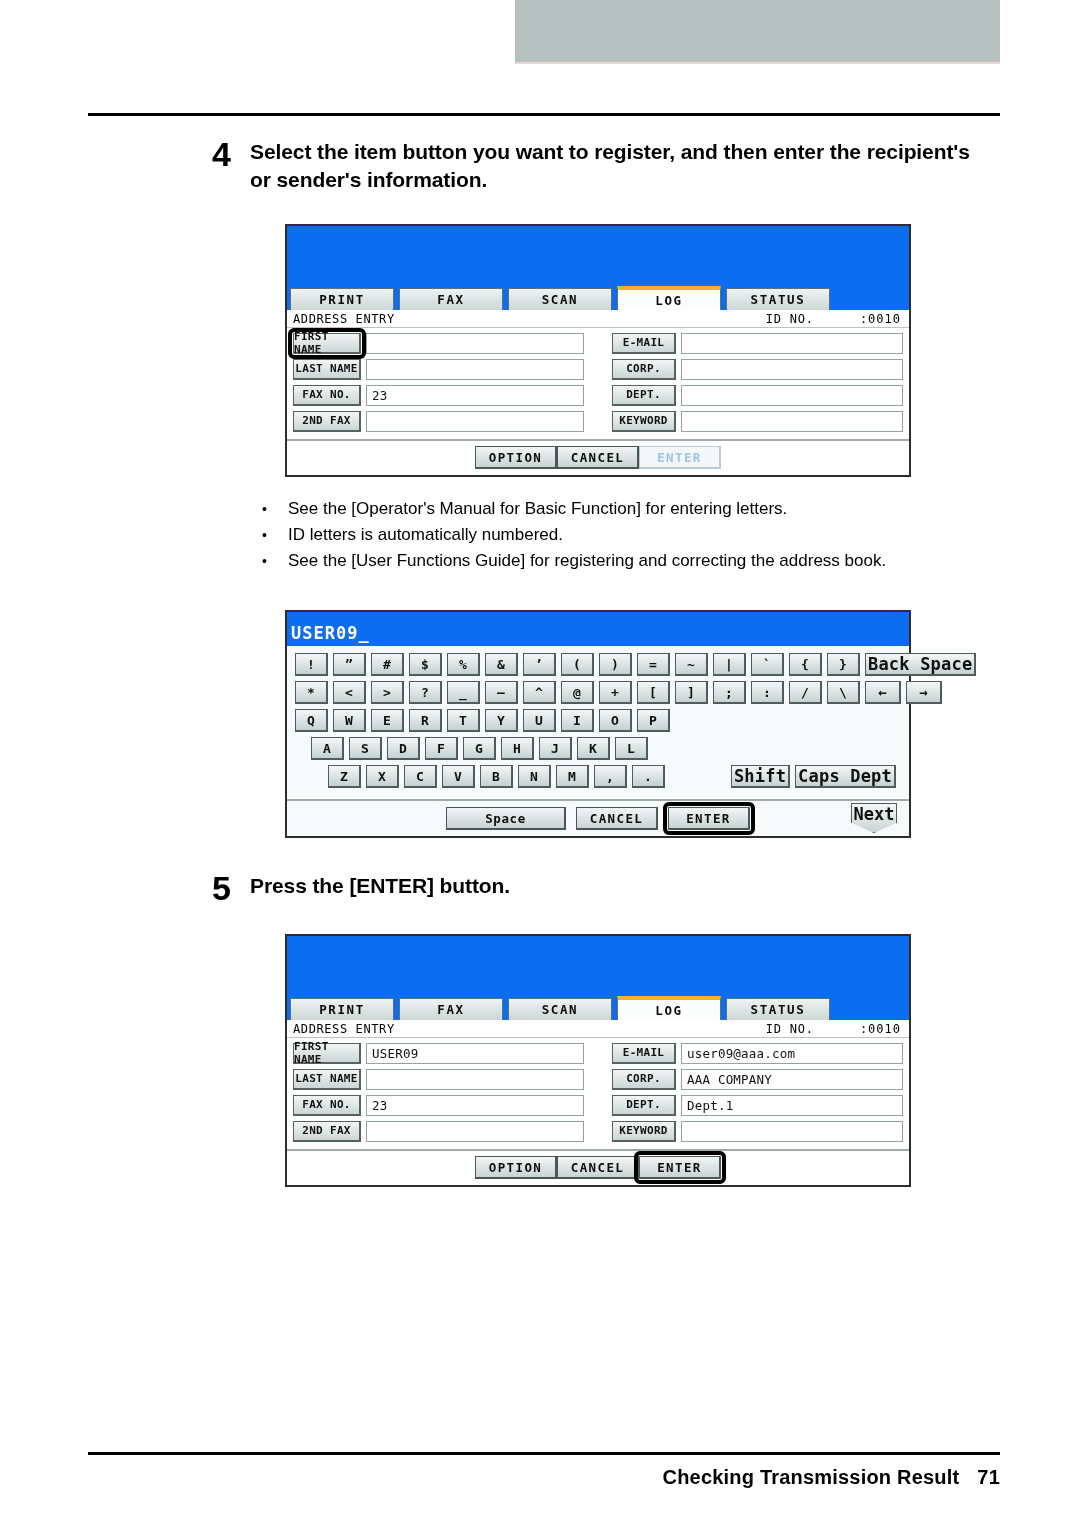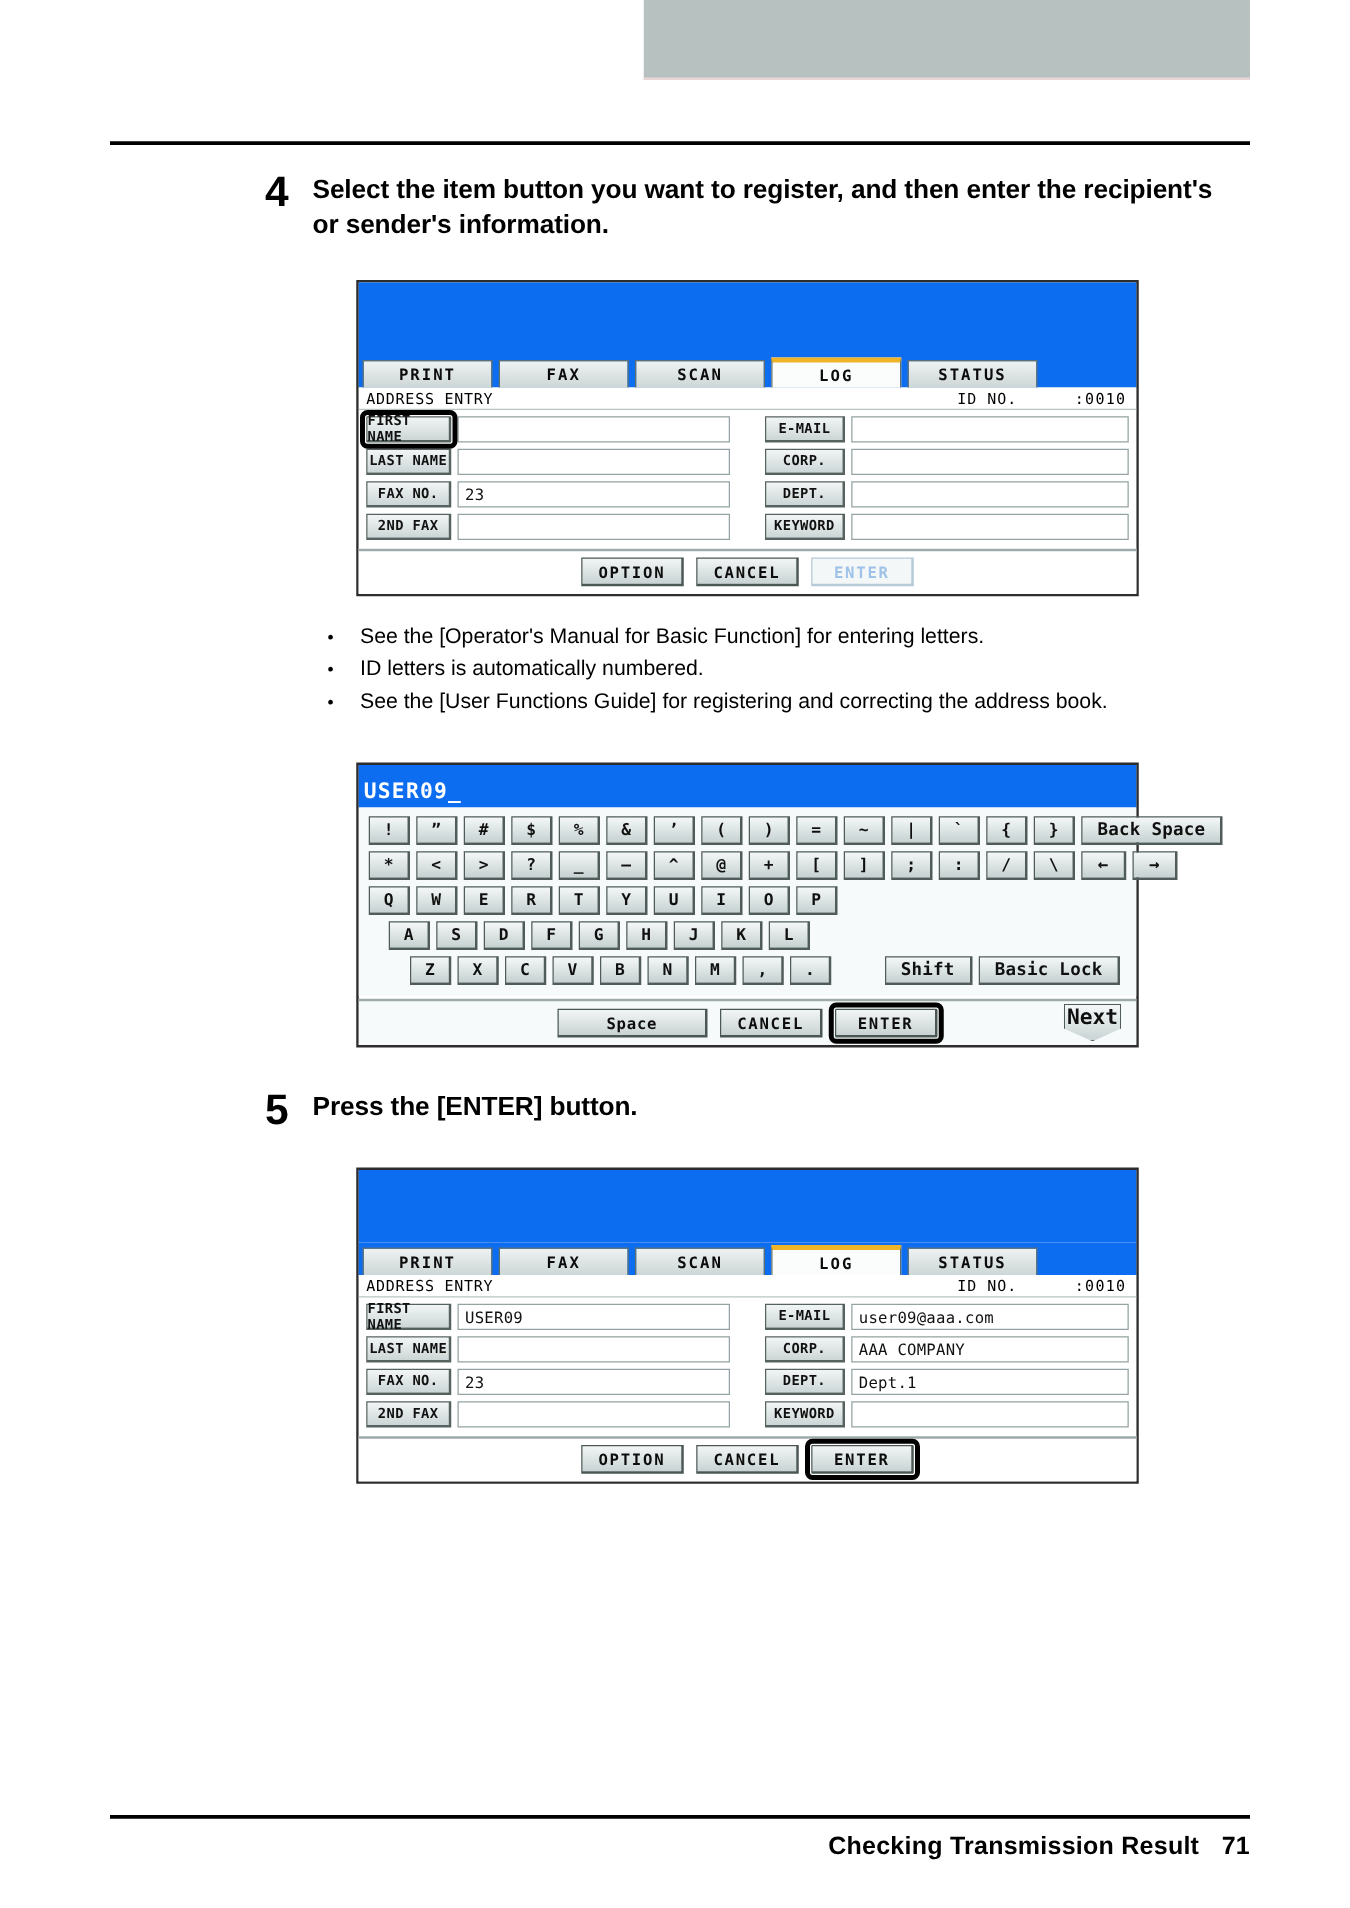--- a/index.html
+++ b/index.html
@@ -216,21 +216,20 @@
     z-index: 3;
     border-radius: 1px;
   }
 
   .ae-footer {
     margin-top: 3px;
     border-top: 2px solid #9fabab;
     padding: 5px 6px 6px 6px;
     display: flex;
     justify-content: center;
-    gap: 10px;
     background: #ffffff;
     text-align: center;
   }
   .act-btn {
     width: 82px;
     height: 23px;
     background: linear-gradient(#f2f5f5, #c9d3d3);
     border: 1px solid #4a5755;
     border-right-width: 2px;
     border-bottom-width: 2px;
@@ -284,22 +283,22 @@
     display: flex;
     align-items: center;
     justify-content: center;
     font-size: 13px;
     font-weight: bold;
     color: #101010;
     flex: none;
   }
   .kcap.wide {
     width: auto;
-    padding: 0 12px;
-    font-size: 14px;
+    padding: 0 2px;
+    font-size: 17px;
     letter-spacing: 0.2px;
   }
   .kcap.arrow { width: 36px; font-size: 14px; }
   .kb-spacer { flex: 1; }
   .kb-indent-1 { margin-left: 16px; }
   .kb-indent-2 { margin-left: 33px; }
 
   .kb-footer {
     border-top: 2px solid #9fabab;
     margin-top: 2px;
@@ -492,21 +491,21 @@
         <div class="kcap">X</div>
         <div class="kcap">C</div>
         <div class="kcap">V</div>
         <div class="kcap">B</div>
         <div class="kcap">N</div>
         <div class="kcap">M</div>
         <div class="kcap">,</div>
         <div class="kcap">.</div>
         <div class="kb-spacer"></div>
         <div class="kcap wide">Shift</div>
-        <div class="kcap wide">Basic Lock</div>
+        <div class="kcap wide">Caps Dept</div>
       </div>
     </div>
   <div class="kb-footer">
     <div class="act-btn space">Space</div>
       <div class="act-btn">CANCEL</div>
       <div class="act-btn highlight-ring">ENTER</div>
       <div class="next-btn">Next</div>
   </div>
 </div>
 

